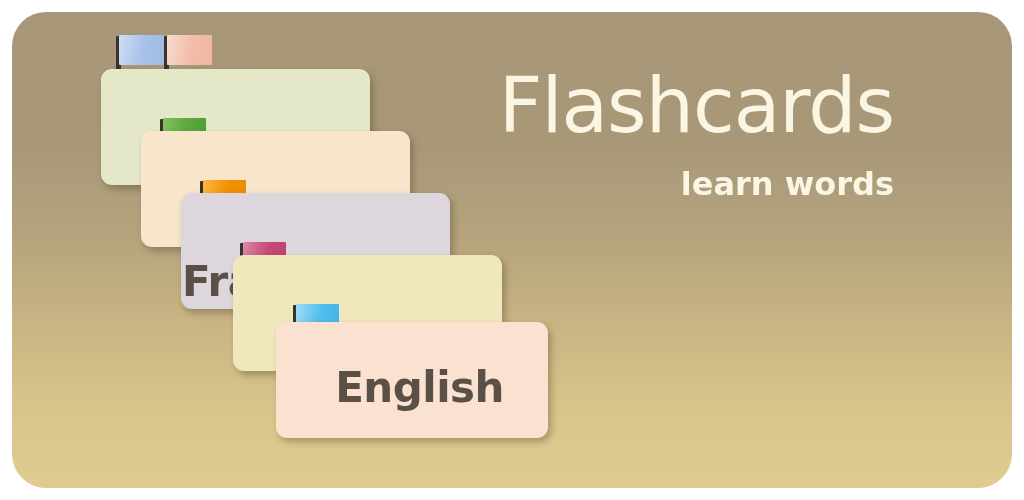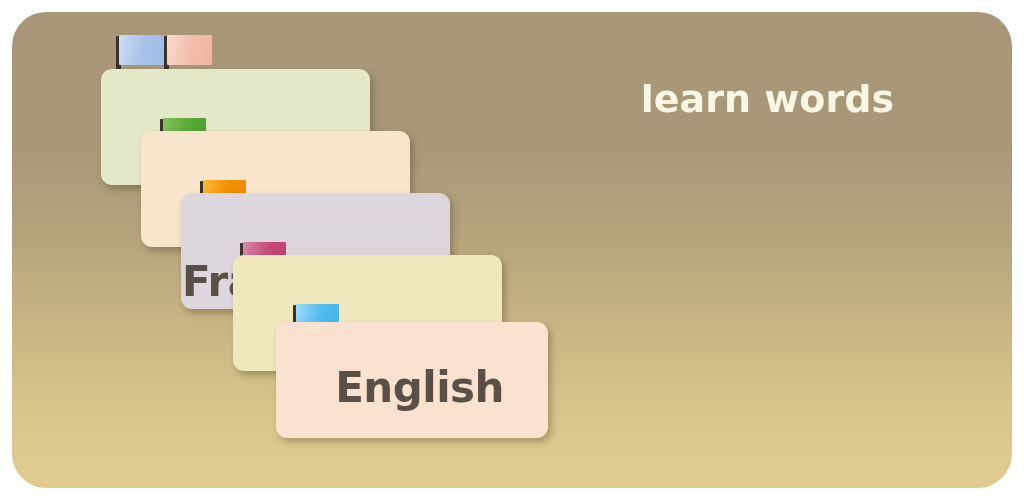--- a/index.html
+++ b/index.html
@@ -54,22 +54,22 @@
     display: block;
     font-size: 76px;
     line-height: 0.95;
     font-weight: 400;
     color: #fbf6e4;
     letter-spacing: -1px;
     white-space: nowrap;
   }
   #app-subtitle {
     display: block;
-    margin-top: 10px;
-    font-size: 38px;
+    margin-top: 26px;
+    font-size: 32px;
     line-height: 1;
     font-weight: 700;
     color: #fbf6e4;
     white-space: nowrap;
   }
 
   
   .card {
     position: absolute;
     border-radius: 11px;
@@ -171,17 +171,18 @@
     <div class="flag" style="left: 281px; top: 287px;">
       <div class="pole"></div>
       <div class="cloth cloth-cyan"></div>
     </div>
 
     <div class="card" style="left: 264px; top: 310px; width: 272px; height: 116px; background: #fbe2d0;">
       <span class="card-label" style="color: #5a5047; right: 44px; bottom: 29px;">English</span>
     </div>
 
     <div id="title-block">
+      <span id="app-title">Flashcards</span>
       <span id="app-subtitle">learn words</span>
     </div>
 
   </div>
 </div>
 
 </body></html>

